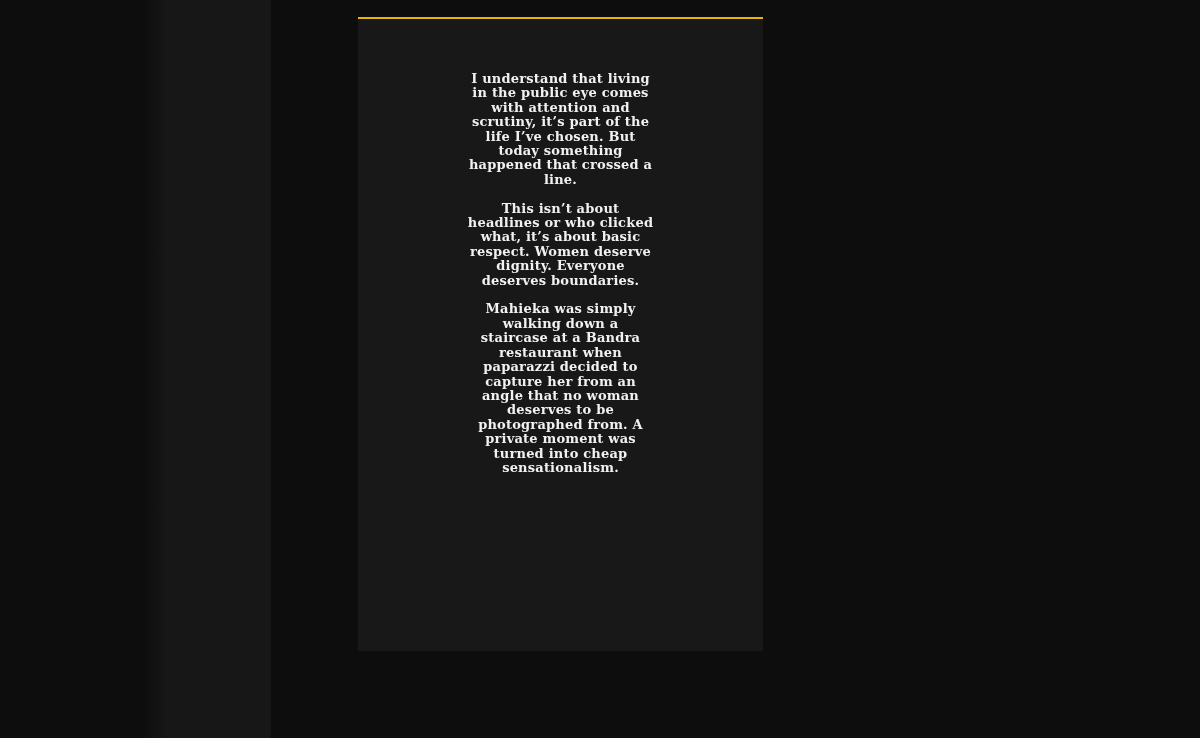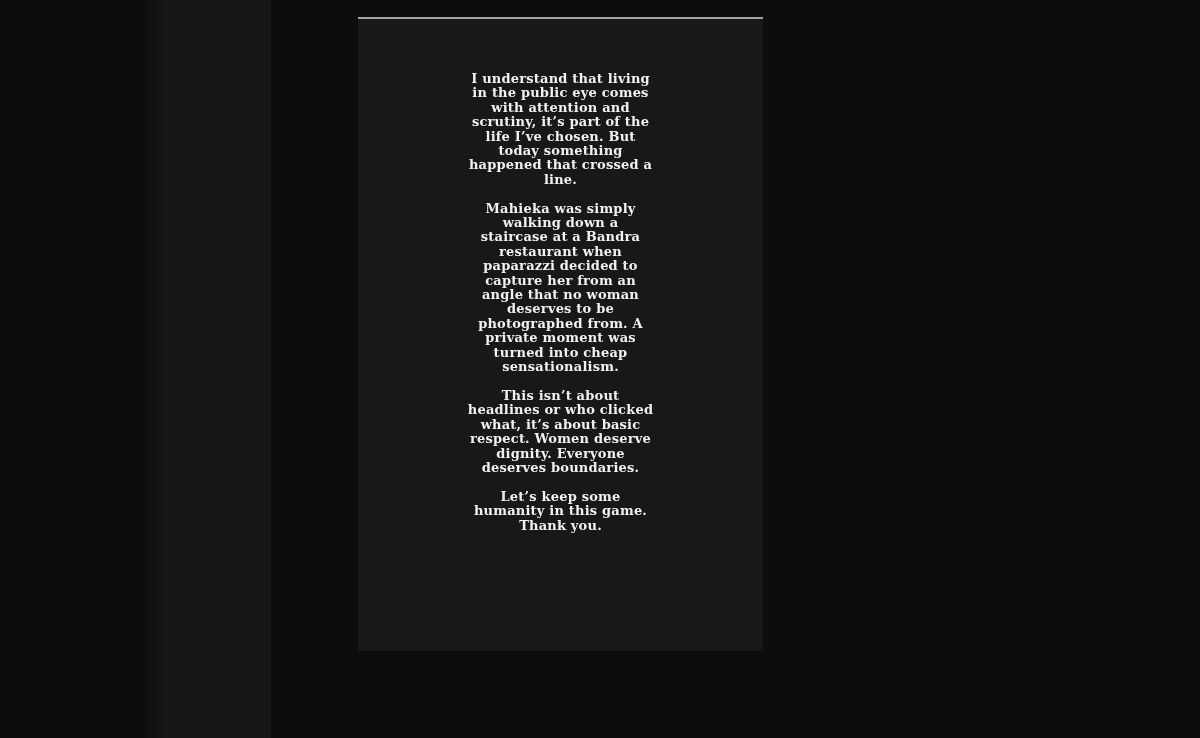--- a/index.html
+++ b/index.html
@@ -26,21 +26,21 @@
     height: 738px;
     background: linear-gradient(90deg, rgba(23,23,23,0) 0%, #171717 20%, #171717 100%);
   }
   .story-panel {
     position: absolute;
     left: 358px;
     top: 17px;
     width: 405px;
     height: 634px;
     background: #181818;
-    border-top: 2px solid #a3a3a3;
+    border-top: 2px solid #eab308;
     box-sizing: border-box;
   }
   .story-text {
     margin-top: 53px;
     text-align: center;
     color: #f1f1f1;
     font-weight: bold;
     font-size: 13px;
     line-height: 14.4px;
     letter-spacing: 0.2px;
@@ -60,37 +60,34 @@
   <div class="story-panel">
     <div class="story-text">
       <p>I understand that living
 in the public eye comes
 with attention and
 scrutiny, it’s part of the
 life I’ve chosen. But
 today something
 happened that crossed a
 line.</p>
+      <p>This isn’t about
+headlines or who clicked
+what, it’s about basic
+respect. Women deserve
+dignity. Everyone
+deserves boundaries.</p>
       <p>Mahieka was simply
 walking down a
 staircase at a Bandra
 restaurant when
 paparazzi decided to
 capture her from an
 angle that no woman
 deserves to be
 photographed from. A
 private moment was
 turned into cheap
 sensationalism.</p>
-      <p>This isn’t about
-headlines or who clicked
-what, it’s about basic
-respect. Women deserve
-dignity. Everyone
-deserves boundaries.</p>
-      <p>Let’s keep some
-humanity in this game.
-Thank you.</p>
     </div>
   </div>
 
 </div>
 
 </body></html>

